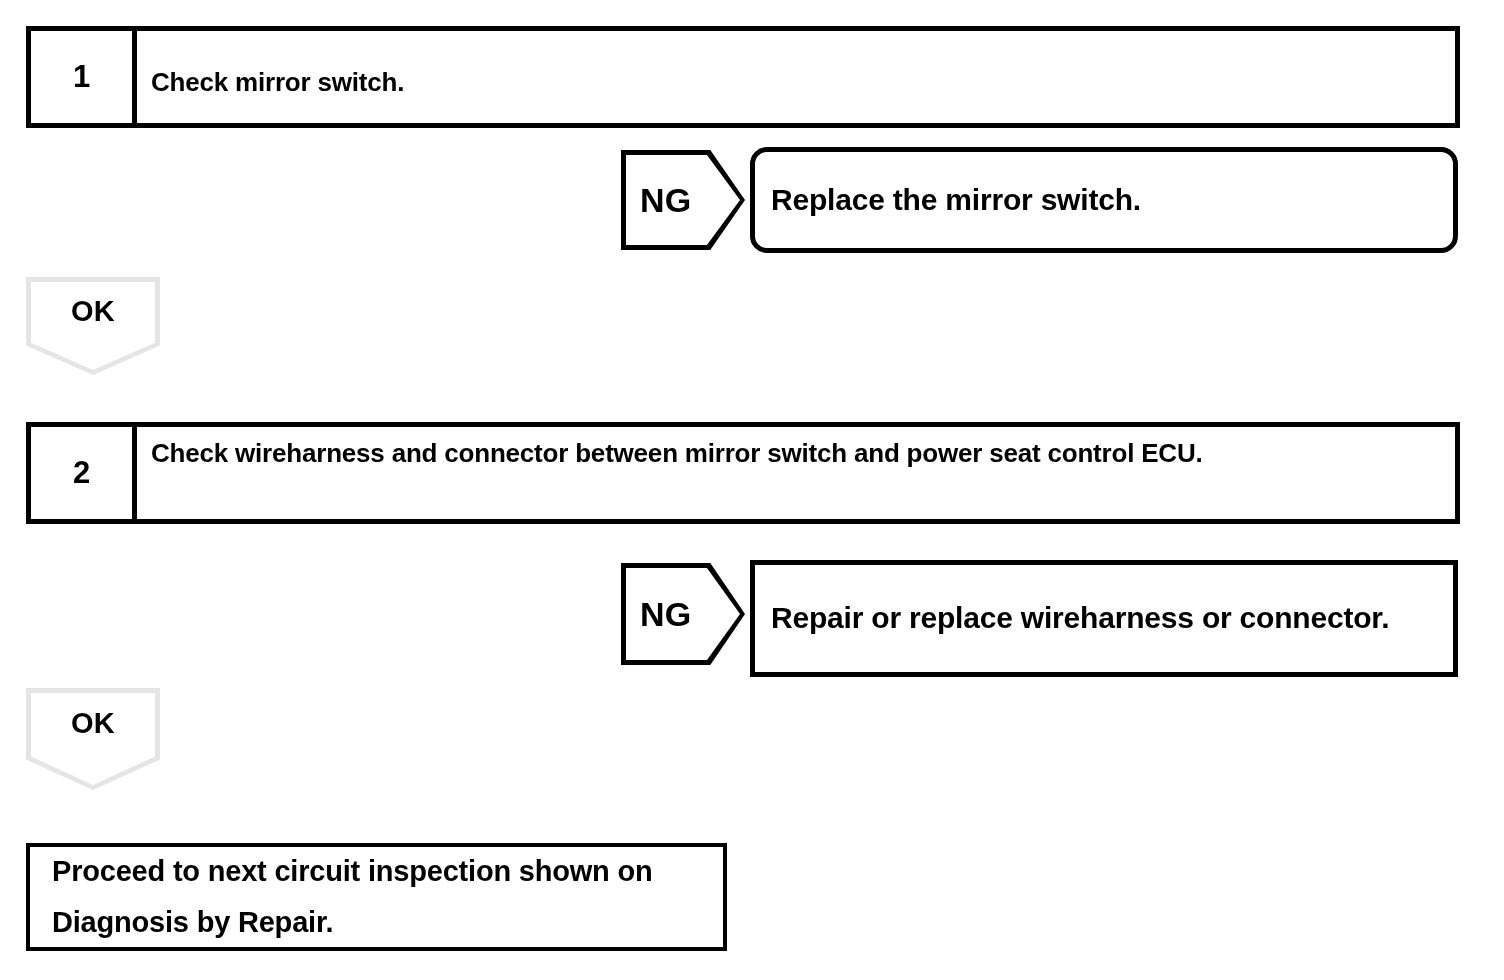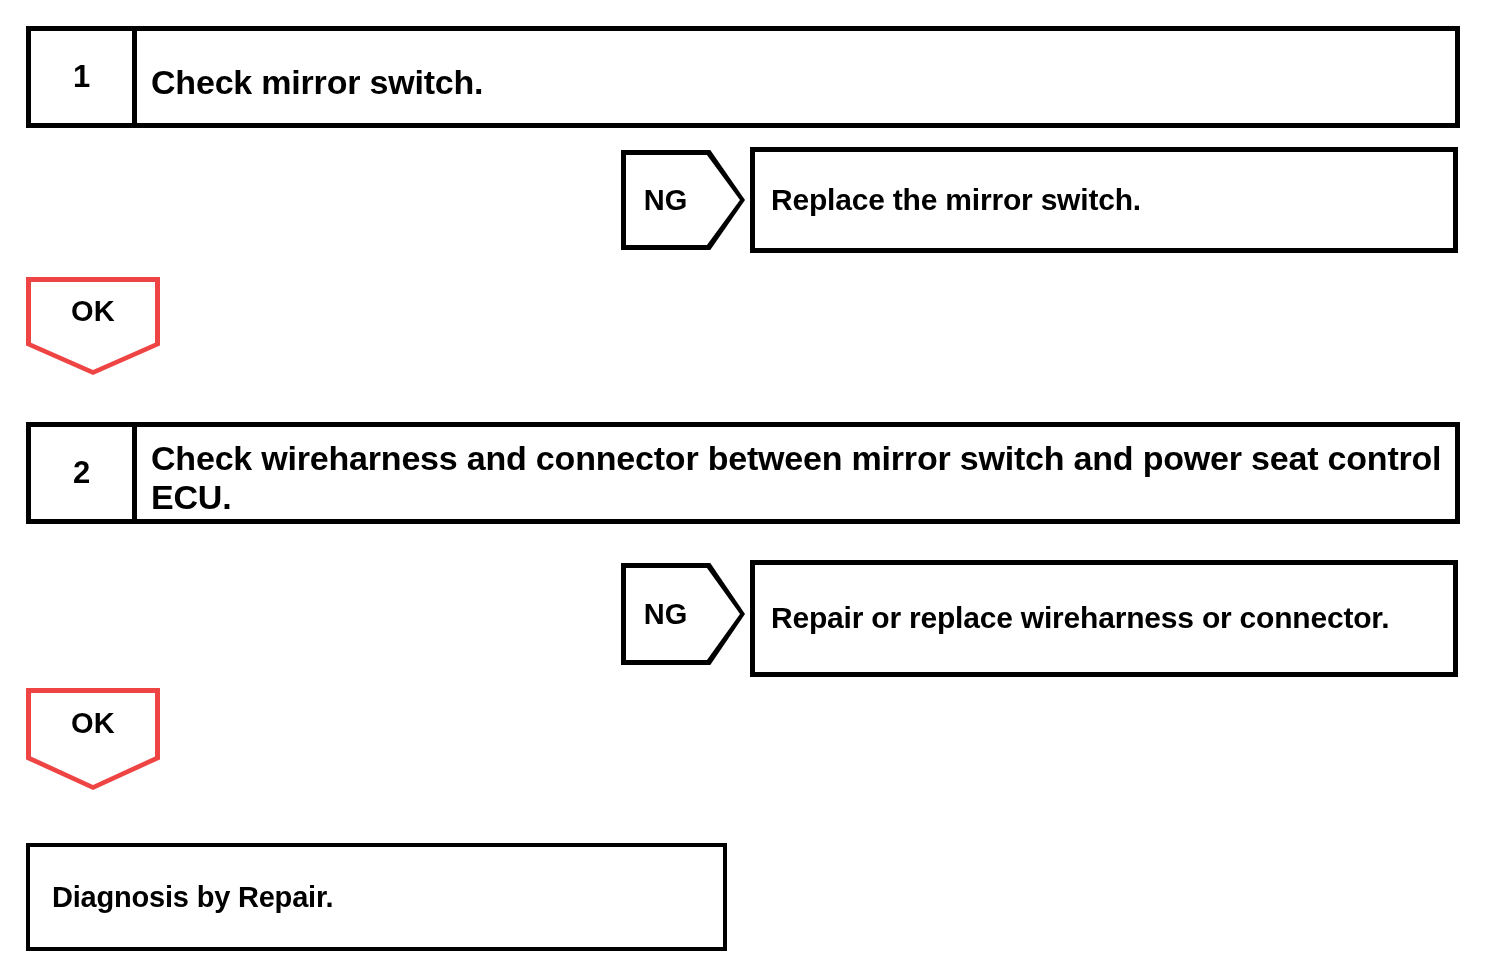--- a/index.html
+++ b/index.html
@@ -40,21 +40,21 @@
     font-size: 31px;
     color: #000000;
     letter-spacing: 0px;
   }
   .step-text {
     flex: 1 1 auto;
     display: flex;
     align-items: center;
     padding: 12px 10px 0 14px;
     font-weight: bold;
-    font-size: 34px;
+    font-size: 26px;
     line-height: 1.15;
     color: #000000;
     letter-spacing: -0.2px;
   }
   .step-text.two-line {
     align-items: flex-start;
     padding-top: 12px;
   }
 
   
@@ -74,29 +74,29 @@
   .ng-label {
     position: absolute;
     top: 0;
     left: 0;
     width: 72%;
     height: 100%;
     display: flex;
     align-items: center;
     justify-content: center;
     font-weight: bold;
-    font-size: 29px;
+    font-size: 34px;
     color: #000000;
     letter-spacing: 0.2px;
   }
 
   
   .ok-arrow {
     position: absolute;
-    background: #ef4444;
+    background: #e5e5e5;
     -webkit-clip-path: polygon(0 0, 100% 0, 100% 70%, 50% 100%, 0 70%);
     clip-path: polygon(0 0, 100% 0, 100% 70%, 50% 100%, 0 70%);
   }
   .ok-arrow-inner {
     position: absolute;
     top: 5px; left: 5px; right: 5px; bottom: 5px;
     background: #ffffff;
     -webkit-clip-path: polygon(0 0, 100% 0, 100% 69%, 50% 100%, 0 69%);
     clip-path: polygon(0 0, 100% 0, 100% 69%, 50% 100%, 0 69%);
   }
@@ -159,21 +159,21 @@
   <div class="step-box" style="left:26px; top:26px; width:1434px; height:102px;">
     <div class="step-num">1</div>
     <div class="step-text">Check mirror switch.</div>
   </div>
 
   <div class="ng-arrow" style="left:621px; top:150px; width:124px; height:100px;">
     <div class="ng-arrow-inner"></div>
     <div class="ng-label">NG</div>
   </div>
 
-  <div class="action-box" style="left:750px; top:147px; width:708px; height:106px;">Replace the mirror switch.</div>
+  <div class="action-box" style="left:750px; top:147px; width:708px; height:106px;border-radius:17px;">Replace the mirror switch.</div>
 
   <div class="ok-arrow" style="left:26px; top:277px; width:134px; height:98px;">
     <div class="ok-arrow-inner"></div>
     <div class="ok-label">OK</div>
   </div>
 
   <div class="step-box" style="left:26px; top:422px; width:1434px; height:102px;">
     <div class="step-num">2</div>
     <div class="step-text two-line">Check wireharness and connector between mirror switch and power seat control ECU.</div>
   </div>
@@ -184,16 +184,17 @@
   </div>
 
   <div class="action-box" style="left:750px; top:560px; width:708px; height:117px;">Repair or replace wireharness or connector.</div>
 
   <div class="ok-arrow" style="left:26px; top:688px; width:134px; height:102px;">
     <div class="ok-arrow-inner"></div>
     <div class="ok-label">OK</div>
   </div>
 
   <div class="terminal-box" style="left:26px; top:843px; width:701px; height:108px;">
+    <div class="terminal-line">Proceed to next circuit inspection shown on</div>
     <div class="terminal-line">Diagnosis by Repair.</div>
   </div>
 
 </div>
 
 </body></html>

